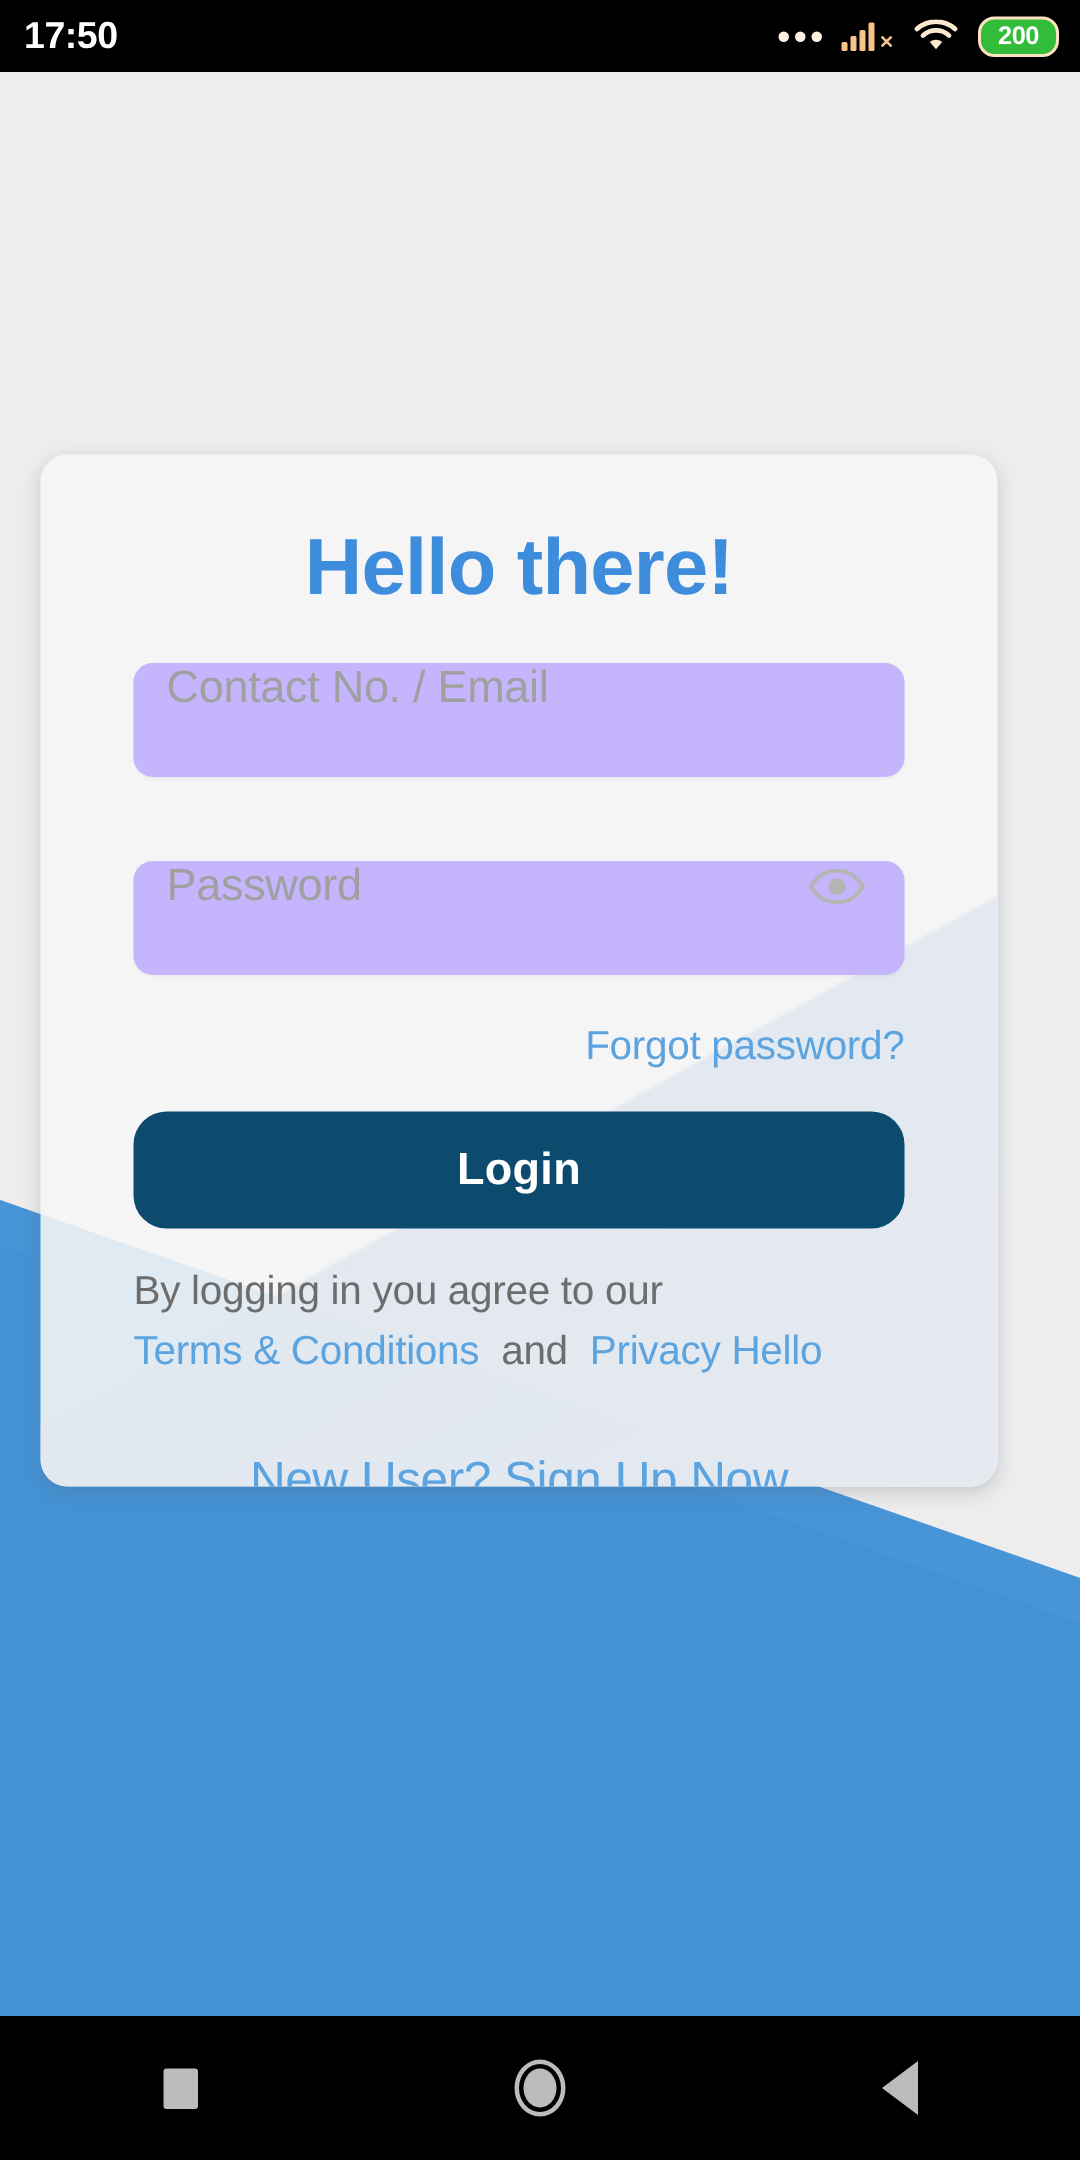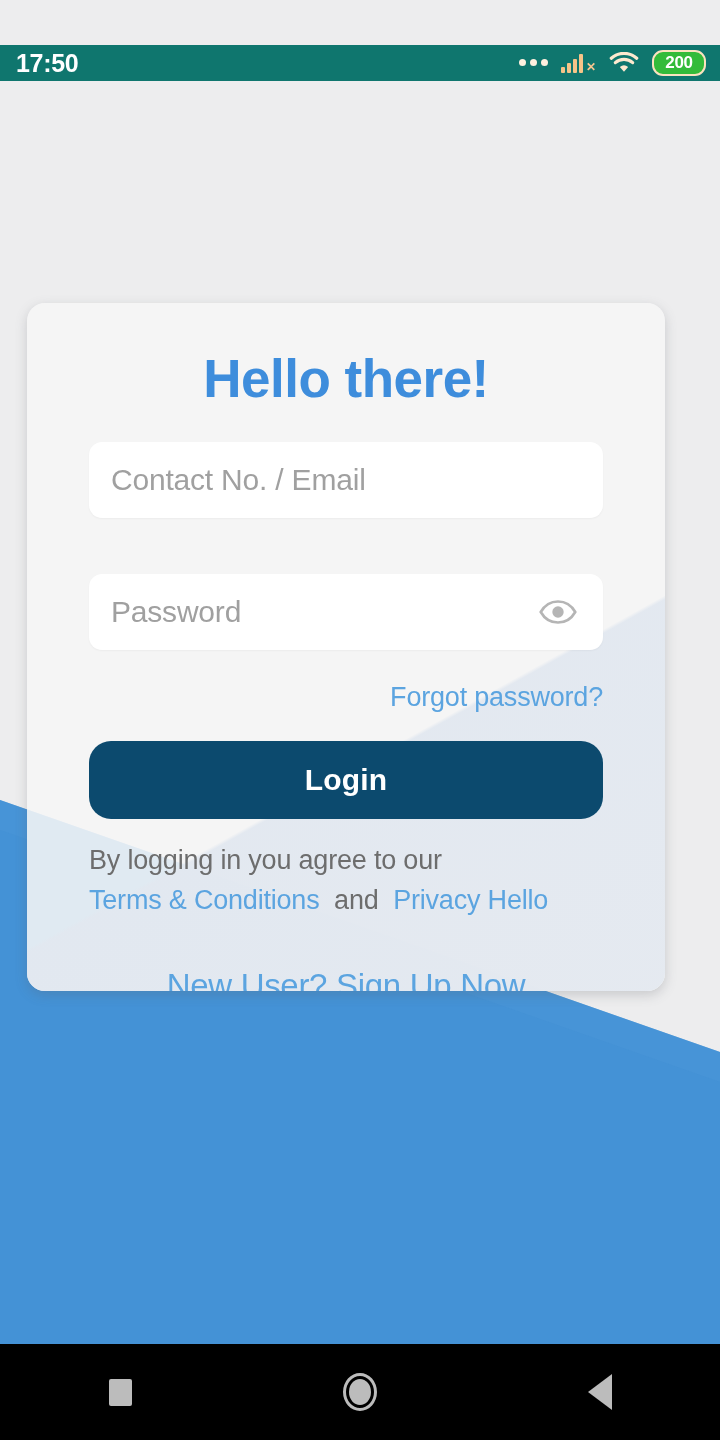--- a/index.html
+++ b/index.html
@@ -17,28 +17,27 @@
     height: 1440px;
     background: #ededee;
     overflow: hidden;
   }
 
   
   #status-bar {
     position: absolute;
     top: 0; left: 0;
     width: 720px;
-    height: 36px;
-    background: #0f766e;
+    height: 48px;
+    background: #000000;
     display: flex;
     align-items: center;
     justify-content: space-between;
     padding: 0 14px 0 16px;
     z-index: 40;
-    margin-top: 45px;
   }
   #status-time {
     color: #ffffff;
     font-size: 25px;
     font-weight: bold;
     letter-spacing: -0.3px;
     line-height: 1;
   }
   #status-icons {
     display: flex;
@@ -135,24 +134,24 @@
     font-size: 53px;
     font-weight: bold;
     letter-spacing: -0.5px;
     padding-top: 48px;
     line-height: 1.05;
   }
 
   .field {
     position: relative;
     height: 76px;
-    background: #ffffff;
+    background: #c4b5fd;
     border-radius: 13px;
     display: flex;
-    align-items: center;
+    align-items: flex-start;
     padding: 0 22px;
     box-shadow: 0 1px 2px rgba(0,0,0,0.04);
   }
   #email-field-wrap { margin-top: 35px; }
   #password-field-wrap { margin-top: 56px; }
   .field input {
     flex: 1;
     border: none;
     outline: none;
     background: transparent;

